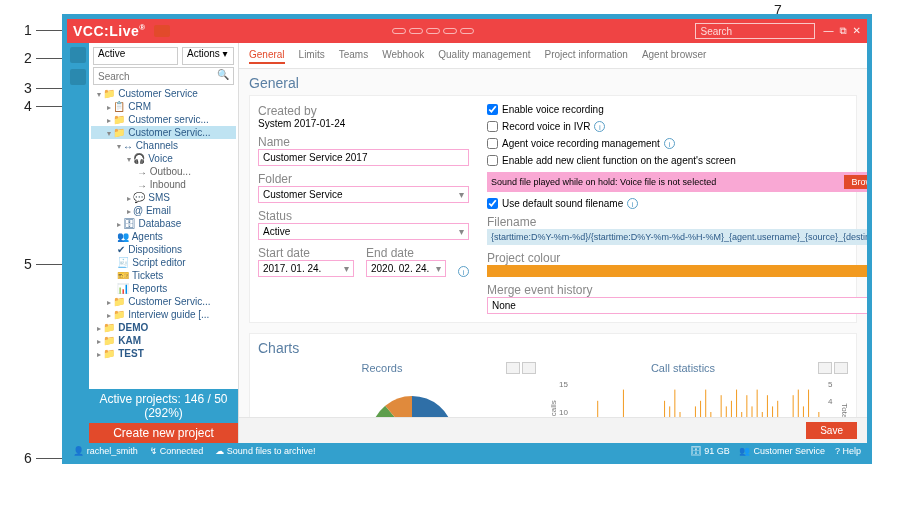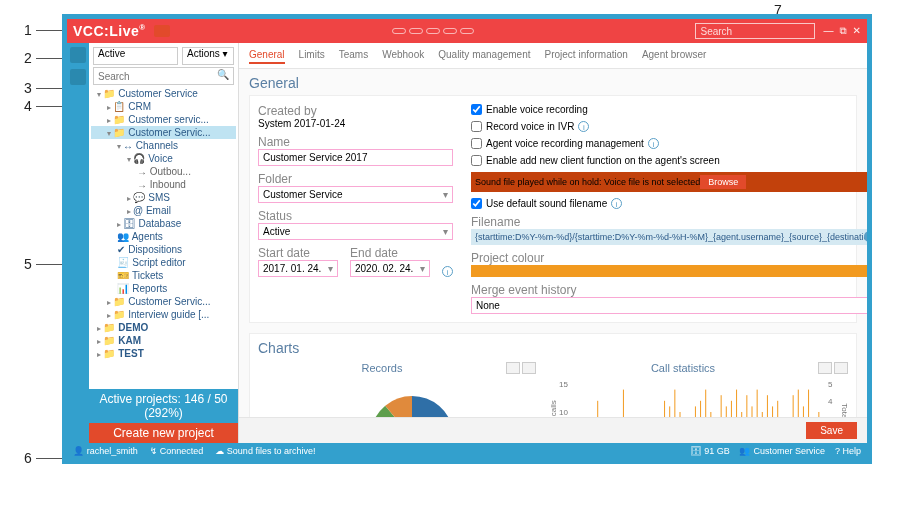--- a/index.html
+++ b/index.html
@@ -48,21 +48,21 @@
   .general-grid { display:flex; gap:18px; background:#fff; border:1px solid #eee; padding:8px; }
   .gcol { flex:1; display:flex; flex-direction:column; gap:6px; }
   .fld-label { color:#888; font-size:12px; }
   .fld-val { border:1px solid #f9a8d4; padding:2px 4px; background:#fff; font-size:10px; position:relative; }
   .fld-val.dd::after { content:"▾"; position:absolute; right:4px; color:#888; }
   .dates { display:flex; gap:12px; align-items:flex-end; }
   .dates .d { display:flex; flex-direction:column; }
   .chk-row { display:flex; align-items:flex-start; gap:4px; font-size:10px; }
   .chk-row input { width:11px; height:11px; }
   .info { display:inline-block; width:11px; height:11px; border-radius:50%; border:1px solid #5a9fc7; color:#5a9fc7; font-size:8px; text-align:center; line-height:11px; }
-  .soundrow { background:#c2410c; padding:3px 4px; display:flex; align-items:center; font-size:9px; }
+  .soundrow { background:#f9a8d4; padding:3px 4px; display:flex; align-items:center; justify-content:space-between; font-size:9px;gap:14px; }
   .browse { background:#E24A2B; color:#fff; padding:2px 8px; cursor:pointer; font-size:9px; }
   .filename-box { background:#D5E9F2; color:#2C5A88; padding:3px 4px; font-size:9px; white-space:nowrap; overflow:hidden; position:relative; }
   .filename-box .q { position:absolute; right:3px; top:2px; background:#5a9fc7; color:#fff; width:11px; height:11px; border-radius:50%; font-size:8px; text-align:center; }
   .colorbar { height:12px; background:#F29A1F; }
   .charts { margin-top:10px; background:#fff; border:1px solid #eee; padding:6px 8px; }
   .charts-row { display:flex; gap:12px; }
   .chart-box { flex:1; }
   .chart-head { display:flex; justify-content:space-between; align-items:center; color:#5a7fa3; font-size:11px; padding:2px 0 4px;}
   .chart-tools { display:flex; gap:2px; }
   .chart-tools span { width:14px; height:12px; border:1px solid #ccc; background:#f3f3f3; }
@@ -178,21 +178,21 @@
               <div class="fld-label">Folder</div>
               <div class="fld-val dd">Customer Service</div>
             </div>
             <div>
               <div class="fld-label">Status</div>
               <div class="fld-val dd">Active</div>
             </div>
             <div class="dates">
               <div class="d">
                 <div class="fld-label">Start date</div>
-                <div class="fld-val dd" style="width:80px">2017. 01. 24.</div>
+                <div class="fld-val dd" style="width:96px">2017. 01. 24.</div>
               </div>
               <div class="d">
                 <div class="fld-label">End date</div>
                 <div class="fld-val dd" style="width:80px">2020. 02. 24.</div>
               </div>
               <span class="info">i</span>
             </div>
           </div>
 
           <div class="gcol">

